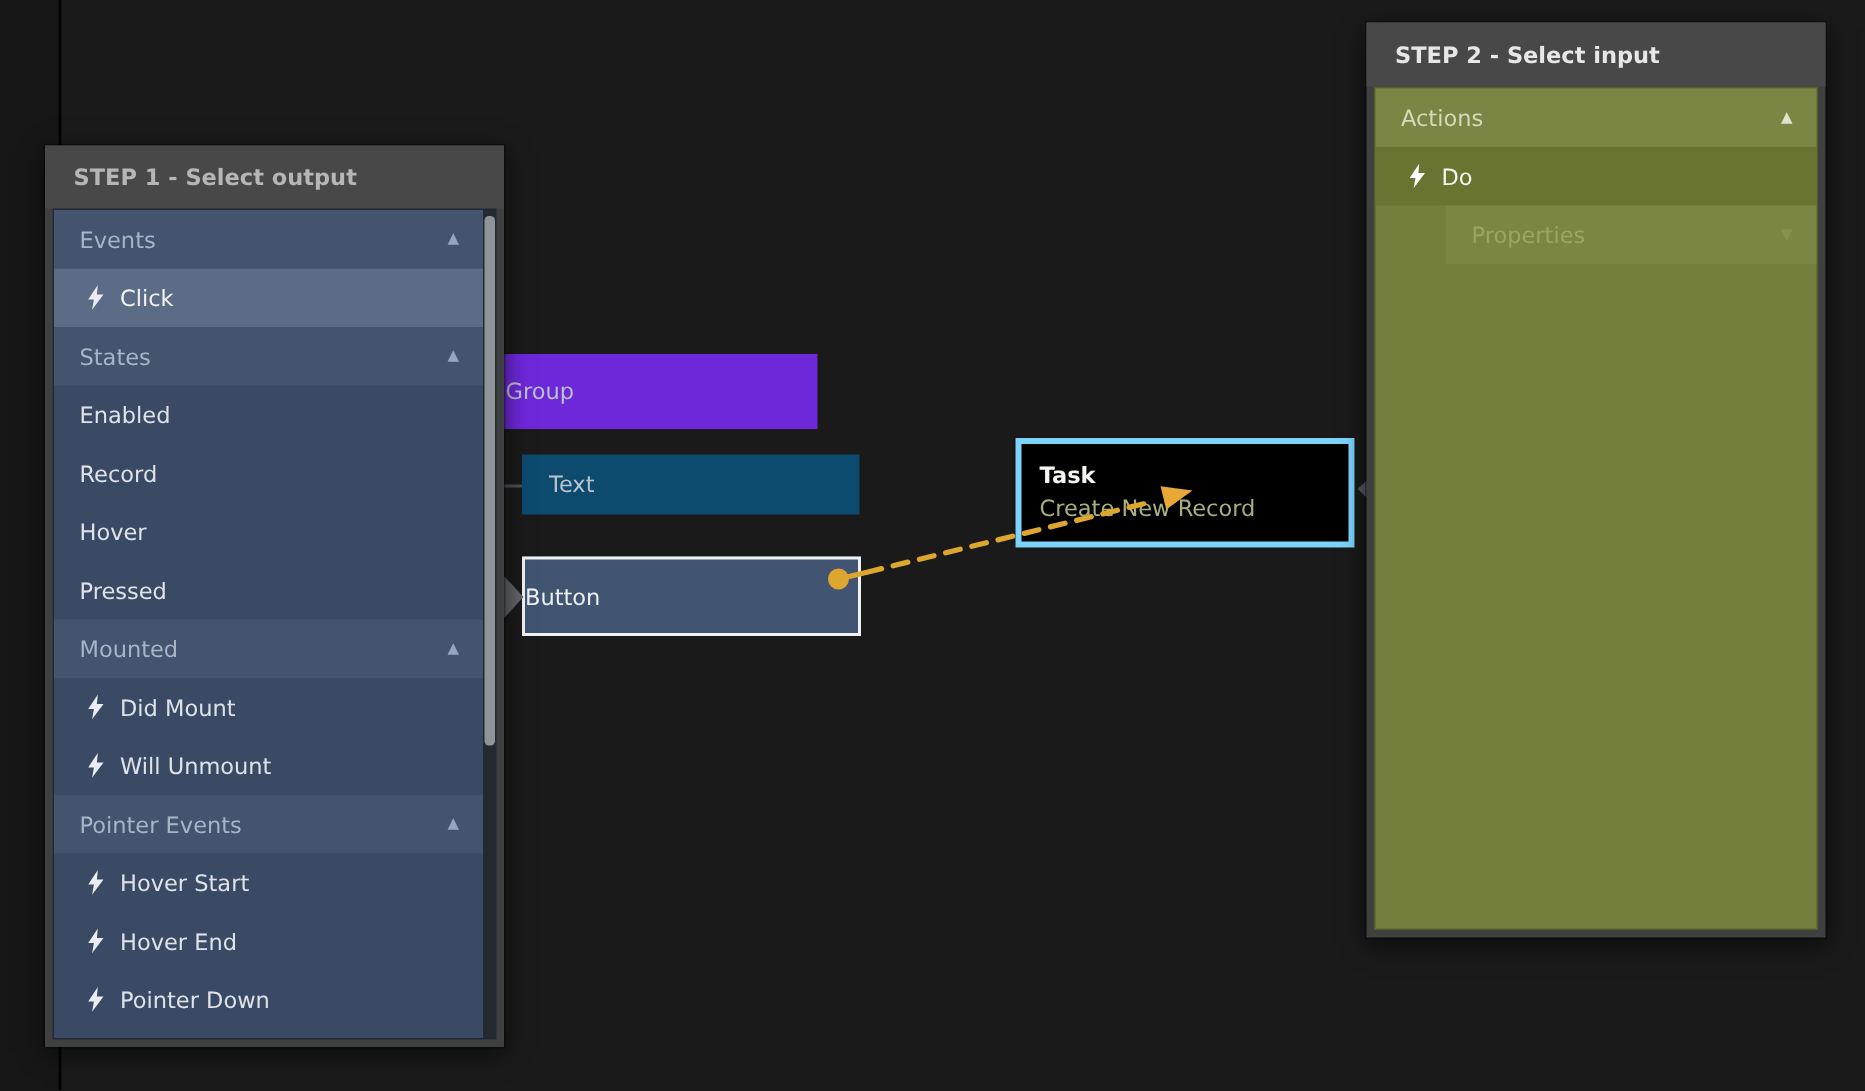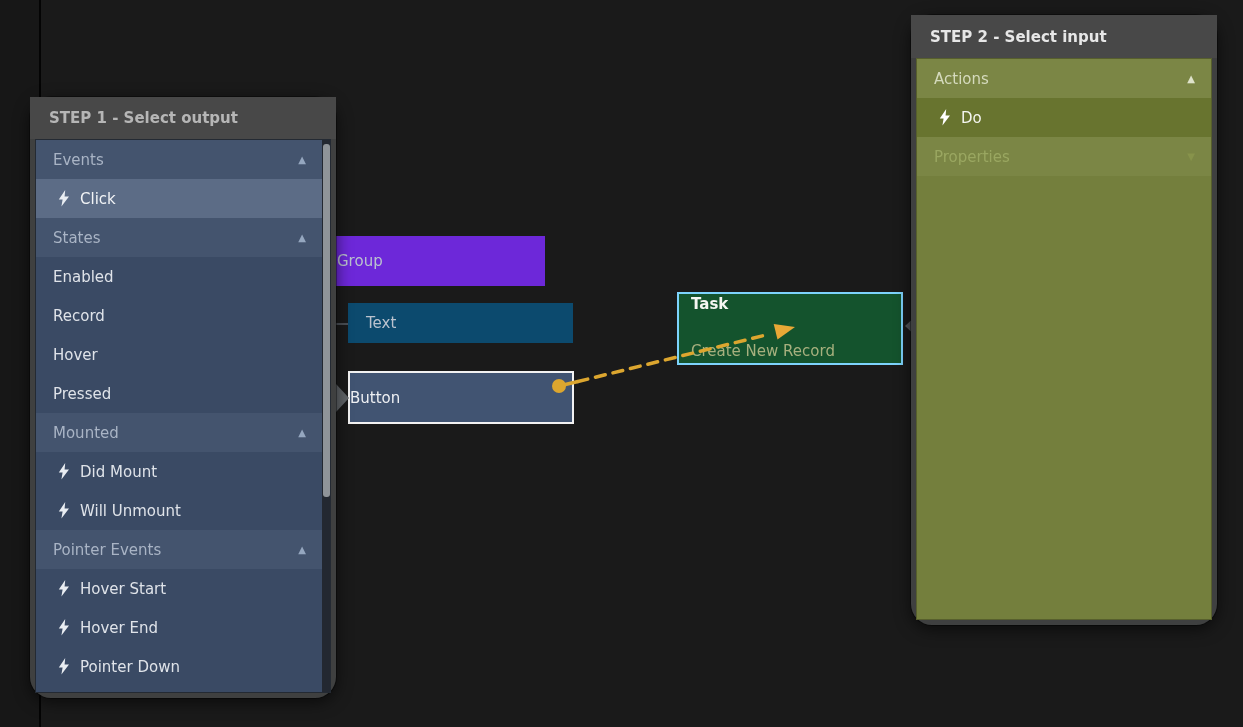--- a/index.html
+++ b/index.html
@@ -17,41 +17,41 @@
 
   
   .node {
     position:absolute; z-index:1; display:flex; align-items:center;
     font-size:15px; color:#bac2ce;
   }
   .node-group  { left:320px; top:236px; width:225px; height:50px; background:#6d28d9; padding-left:17px; }
   .node-text   { left:348px; top:303px; width:225px; height:40px; background:#0c4a6e; padding-left:18px; }
   .node-button { left:348px; top:371px; width:226px; height:53px; background:#415472;
                  border:2px solid #f2f2f2; color:#eef0f3; }
-  .node-task   { left:677px; top:292px; width:226px; height:73px; background:#14532d;
-                 border:2px solid #7dd3fc; padding-left:12px;
-                 flex-direction:column; align-items:flex-start; justify-content:space-between; }
+  .node-task   { left:677px; top:292px; width:226px; height:73px; background:#000000;
+                 border:4px solid #7dd3fc; padding-left:12px;
+                 flex-direction:column; align-items:flex-start; justify-content:center; }
   .node-task .t-title { color:#f5f6f2; font-weight:bold; font-size:15px; line-height:1.45; }
   .node-task .t-sub   { color:#a7b07e; font-size:15px; line-height:1.45; }
 
   .tree-dash { position:absolute; z-index:0; left:333px; top:323px; width:15px; height:2px; background:#4a4f55; }
 
   
   .ptr { position:absolute; z-index:6; width:0; height:0; }
   .ptr-to-button { left:336px; top:384px; border-top:14px solid transparent;
                    border-bottom:14px solid transparent; border-left:13px solid #606468; }
   .ptr-to-task   { left:905px; top:314px; border-top:12px solid transparent;
                    border-bottom:12px solid transparent; border-right:13px solid #54575a; }
 
   
   #wires { position:absolute; inset:0; z-index:5; pointer-events:none; }
 
   
   .panel { position:absolute; z-index:10; background:#3f4040;
-           box-shadow:0 4px 16px rgba(0,0,0,.6), 0 0 0 1px rgba(0,0,0,.35);border-radius:21px; }
+           box-shadow:0 4px 16px rgba(0,0,0,.6), 0 0 0 1px rgba(0,0,0,.35); }
   .panel-step1 { left:30px; top:97px; width:306px; height:601px; }
   .panel-step2 { left:911px; top:15px; width:306px; height:610px; }
 
   .panel-title { display:flex; align-items:center; font-weight:bold; font-size:15px;
                  background:#484848; padding-left:19px; }
   .panel-step1 .panel-title { height:42px; color:#b6b6b6; }
   .panel-step2 .panel-title { height:43px; color:#e7e7e7; }
 
   .panel-body { position:absolute; left:5px; right:5px; bottom:5px; overflow:hidden; }
   .panel-step1 .panel-body { top:42px; background:#3a4a64; border:1px solid #242a33; }
@@ -68,21 +68,21 @@
   
   .p1 .row.section { background:#44546e; color:#a9b4c5; }
   .p1 .row.section .arrow { color:#95a7bf; }
   .p1 .row.item { background:#3a4a64; color:#dfe3e9; }
   .p1 .row.item .bolt { color:#e9edf2; }
   .p1 .row.item.selected { background:#5c6c86; color:#f2f4f6; }
 
   
   .p2 .row.section { background:#7b8645; color:#d5dabd; }
   .p2 .row.section .arrow { color:#dfe3cb; }
-  .p2 .row.section.muted { color:#9aa761; }
+  .p2 .row.section.muted { color:#9aa761;margin-left:47px; }
   .p2 .row.section.muted .arrow { color:#87934b; }
   .p2 .row.item { background:#747f3d; color:#f4f5ef; }
   .p2 .row.item.selected { background:#68742f; }
   .p2 .row.item .bolt { color:#ffffff; }
 
   
   .scroll-track { position:absolute; top:0; bottom:0; right:0; width:8px; background:#232831; }
   .scroll-thumb { position:absolute; top:4px; right:0.5px; width:7px; height:353px;
                   background:#8f9499; border-radius:3px; }
 </style>

